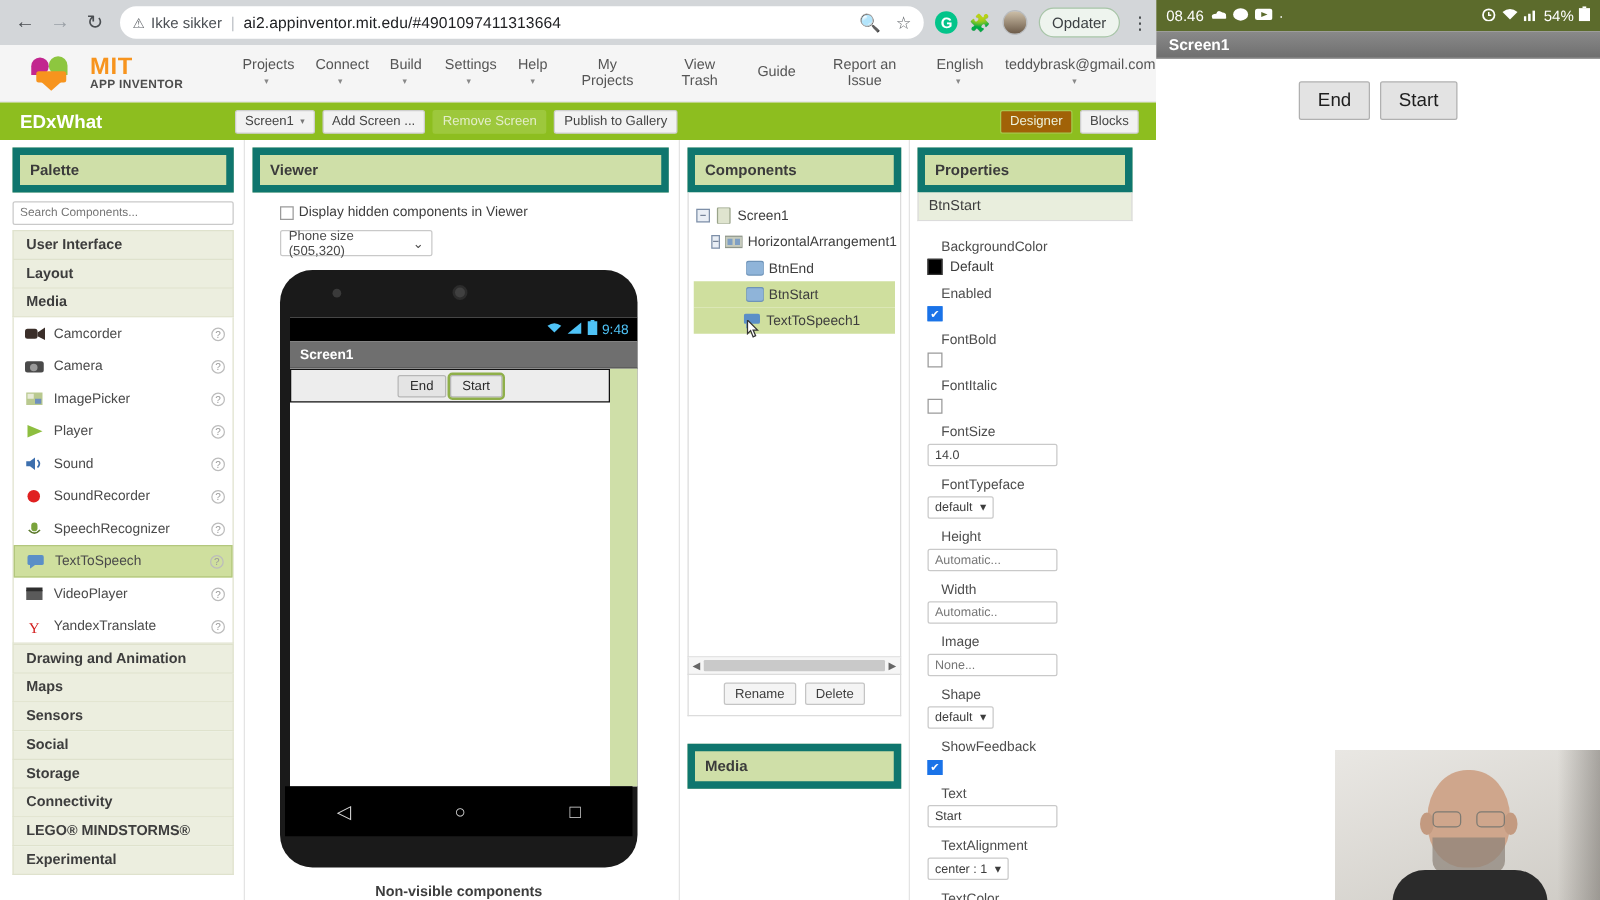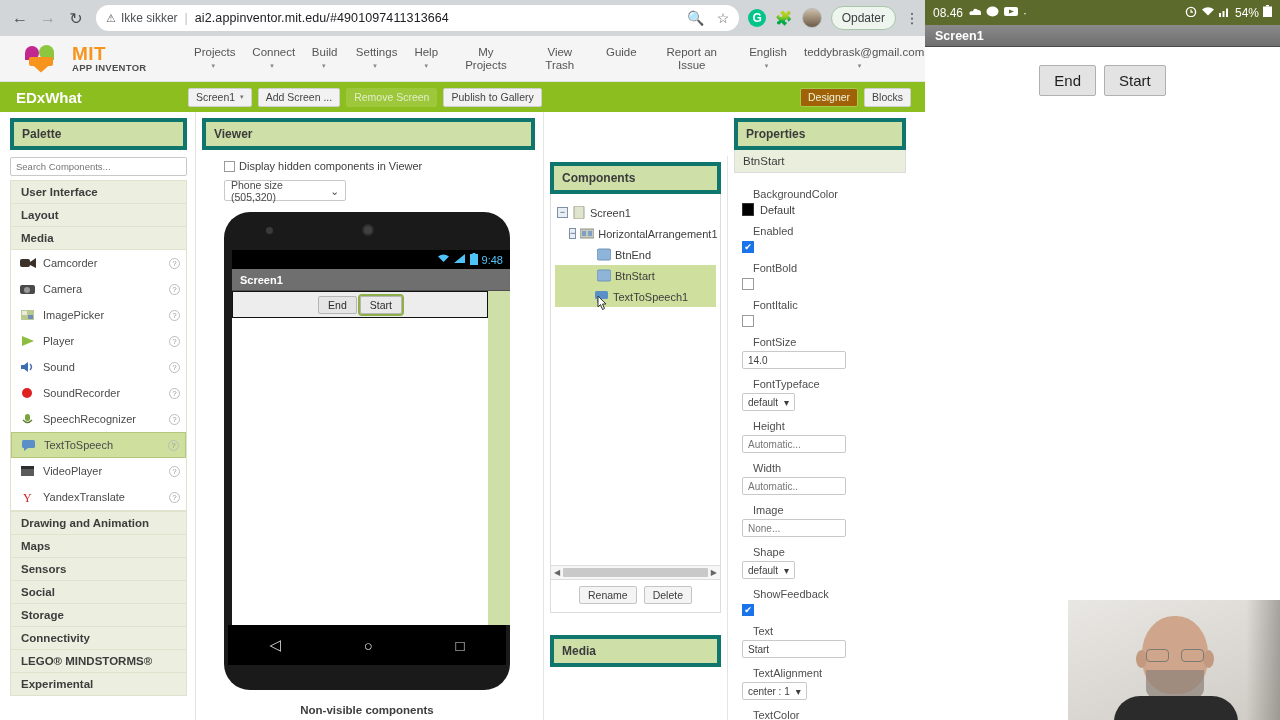--- a/index.html
+++ b/index.html
@@ -75,21 +75,21 @@
   .logo-wrap { display: flex; align-items: center; gap: 6px; width: 160px; }
   .logo-mark { position: relative; width: 42px; height: 30px; }
   .lm-c1 { position:absolute; left:1px; top:2px; width:14px;height:14px;border-radius:50% 50% 50% 0;background:#c2268f; }
   .lm-c2 { position:absolute; left:15px; top:1px; width:15px;height:15px;border-radius:50% 50% 0 50%;background:#8dc63f; }
   .lm-c3 { position:absolute; left:5px; top:13px; width:24px;height:9px;background:#f7941e;border-radius:2px; }
   .lm-c4 { position:absolute; left:8px; top:21px; width:18px;height:8px;background:#f7941e;
            clip-path: polygon(0 0,100% 0,50% 100%); }
   .logo-text { line-height: 1; }
   .logo-mit { color: #f7941e; font-size: 19px; font-weight: bold; letter-spacing: .5px; }
   .logo-sub { color: #4d4d4d; font-size: 9.5px; font-weight: bold; letter-spacing: .3px; }
-  .ai-menu { display: flex; align-items: flex-start; flex: 1; }
+  .ai-menu { display: flex; align-items: center; flex: 1; }
   .menu-item {
     color: #555; font-size: 11.5px; text-align: center;
     padding: 0 10px; line-height: 13px;
     min-width: 44px;
   }
   .menu-item .caret { font-size: 7px; color: #888; display:block; }
   .menu-item.wide { min-width: 58px; }
 
   .proj-bar {
     height: 30px; background: #8dbe1f;
@@ -104,21 +104,21 @@
   .pbtn.ghost { background: #9dc83c; border-color: #9dc83c; color: #e3edc9; }
   .pbtn .cr { font-size: 7px; margin-left: 5px; color: #777; }
   .proj-right { margin-left: auto; display: flex; }
   .pbtn.tabsel { background: #a16207; border-color: #a4cc4c; color: #edf3dd; }
 
   
   .cols { display: flex; height: 608px; background: #fff; }
   .panel-head {
     background: #cfdfa8; color: #3b3b3b;
     font-size: 12px; font-weight: bold;
-    padding: 5px 8px; border: 4px solid #0f766e;
+    padding: 5px 8px; border: 6px solid #0f766e;
   }
   .col-palette { width: 196px; border-right: 1px solid #e4e4e4; padding: 6px 8px 0 10px; }
   .search-comp {
     width: 100%; height: 19px; margin: 7px 0 4px 0;
     border: 1px solid #c9c9c9; border-radius: 2px;
     font-size: 9.5px; color: #a9a9a9; padding: 0 5px;
     background: #fff; font-family: "Liberation Sans", sans-serif;
   }
   .cat {
     background: #eceedf; border: 1px solid #dfe2cd; border-top: none;
@@ -194,21 +194,21 @@
     position: absolute; left: 4px; top: 413px;
     width: 278px; height: 40px; background: #000;
     display: flex; align-items: center; justify-content: space-around;
     color: #d8d8d8; font-size: 15px;
   }
   .nonvis { text-align: center; margin-top: 14px; width: 286px; }
   .nonvis-t { font-size: 11.5px; font-weight: bold; color: #3d3d3d; }
   .nonvis-ico { margin-top: 6px; }
 
   
-  .col-comps { width: 184px; border-right: 1px solid #e4e4e4; padding: 6px 6px 0 6px; margin-top: 44px; }
+  .col-comps { width: 184px; border-right: 1px solid #e4e4e4; padding: 6px 6px 0 6px; }
   .tree-box { border: 1px solid #dcdcdc; border-top: none; background: #fff; height: 372px; padding: 8px 4px; }
   .tnode { display: flex; align-items: center; font-size: 11px; color: #3d3d3d; height: 21px; }
   .tnode .expander {
     width: 11px; height: 11px; border: 1px solid #7e8fa8; background:#e9eef5;
     color: #3d4f6b; font-size: 9px; line-height: 9px; text-align:center; margin-right: 4px;
   }
   .tnode .tico { width: 14px; height: 13px; margin-right: 4px; }
   .tnode.hl { background: #cfdf9e; }
   .tree-scroll {
     height: 14px; display: flex; align-items: center;

